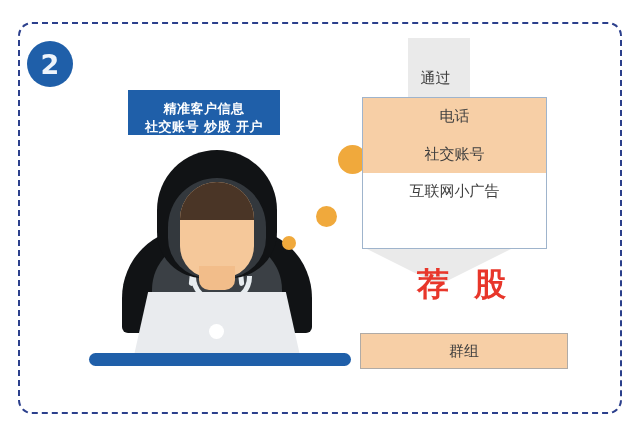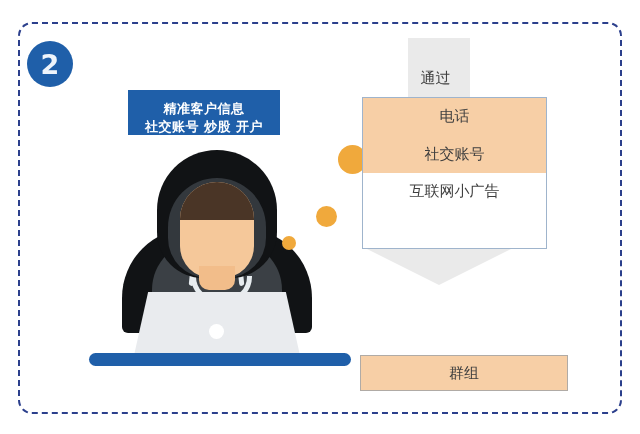--- a/index.html
+++ b/index.html
@@ -156,21 +156,21 @@
   }
   .headline span{
     font-size:32px;font-weight:700;color:#e8362a;letter-spacing:7px;
     white-space:nowrap;font-family:"DejaVu Sans",sans-serif;
   }
 
   
   .group-box{
     position:absolute;left:360px;top:333px;width:208px;height:36px;
     background:#f7cfa6;border:1px solid #b0aba6;box-sizing:border-box;
-    display:flex;align-items:center;justify-content:center;margin-top:22px;
+    display:flex;align-items:center;justify-content:center;
   }
   .group-box span{
     font-size:15px;color:#3f3f3f;white-space:nowrap;
     font-family:"DejaVu Sans",sans-serif;
   }
 </style>
 </head>
 <body>
 
 <div class="canvas">
@@ -219,18 +219,21 @@
       <span>电话</span>
     </div>
     <div class="list-row alt">
       <span>社交账号</span>
     </div>
     <div class="list-row">
       <span>互联网小广告</span>
     </div>
   </div>
 
+  <div class="headline">
+    <span>荐 股</span>
+  </div>
 
   <div class="group-box">
     <span>群组</span>
   </div>
 
 </div>
 
 </body></html>

